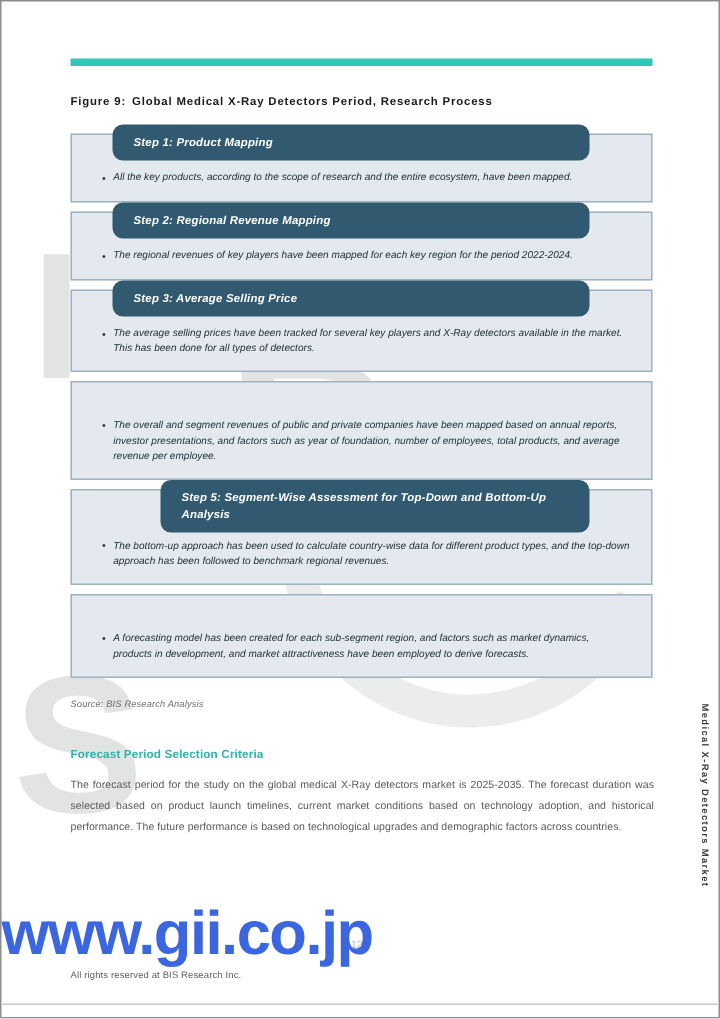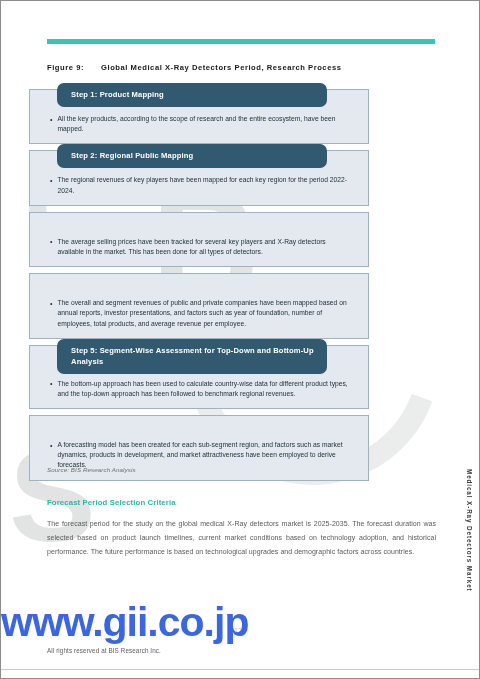--- a/index.html
+++ b/index.html
@@ -81,29 +81,30 @@
     position: absolute;
     left: 46px;
     top: 62px;
     z-index: 3;
     font-size: 7.6px;
     font-weight: 700;
     color: #1a1a1a;
     letter-spacing: .55px;
     white-space: nowrap;
   }
-  .fig-caption .fig-label { margin-right: 17px; }
+  .fig-caption .fig-label { margin-right: 4px; }
 
   
   .steps {
     position: absolute;
-    left: 28px;
+    left: 46px;
     top: 88px;
-    width: 340px;
-    z-index: 3;
+    width: 388px;
+    z-index: 3;
+    font-style: italic;
   }
   .step {
     position: relative;
     margin-bottom: 6px;
   }
   .step-body {
     border: 1px solid #9fb2c0;
     background: #e3e9ee;
     box-sizing: border-box;
     padding: 24px 14px 9px 20px;
@@ -117,21 +118,21 @@
     border-radius: 7px;
     padding: 6px 12px 7px 14px;
     color: #ffffff;
     font-size: 7.6px;
     font-weight: 700;
     line-height: 1.45;
     letter-spacing: .15px;
     box-sizing: border-box;
     z-index: 2;
   }
-  .step-header.two-line { padding-bottom: 7px; }
+  .step-header.two-line { padding-bottom: 7px; margin-left: 32px; }
 
   .step.has-two-line .step-body { padding-top: 33px; }
 
   .bullet-row {
     display: flex;
     align-items: flex-start;
     gap: 5px;
   }
   .bullet-dot {
     color: #26333c;
@@ -266,30 +267,31 @@
       <div class="step-header">Step 1: Product Mapping</div>
       <div class="step-body">
         <div class="bullet-row">
           <span class="bullet-dot">•</span>
           <span class="bullet-text">All the key products, according to the scope of research and the entire ecosystem, have been mapped.</span>
         </div>
       </div>
     </div>
 
     <div class="step">
-      <div class="step-header">Step 2: Regional Public Mapping</div>
+      <div class="step-header">Step 2: Regional Revenue Mapping</div>
       <div class="step-body">
         <div class="bullet-row">
           <span class="bullet-dot">•</span>
           <span class="bullet-text">The regional revenues of key players have been mapped for each key region for the period 2022-2024.</span>
         </div>
       </div>
     </div>
 
     <div class="step">
+      <div class="step-header">Step 3: Average Selling Price</div>
       <div class="step-body">
         <div class="bullet-row">
           <span class="bullet-dot">•</span>
           <span class="bullet-text">The average selling prices have been tracked for several key players and X-Ray detectors available in the market. This has been done for all types of detectors.</span>
         </div>
       </div>
     </div>
 
     <div class="step">
       <div class="step-body">

